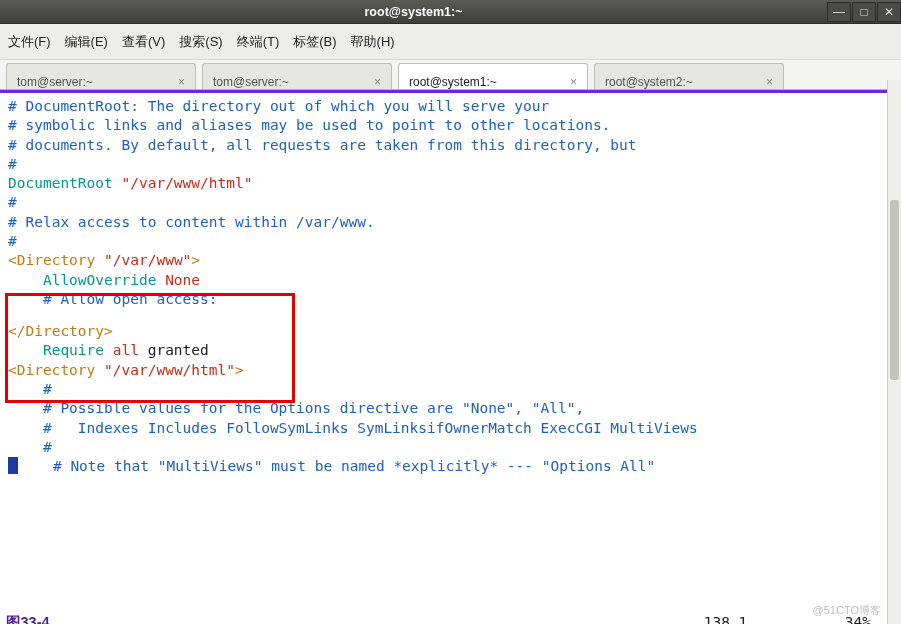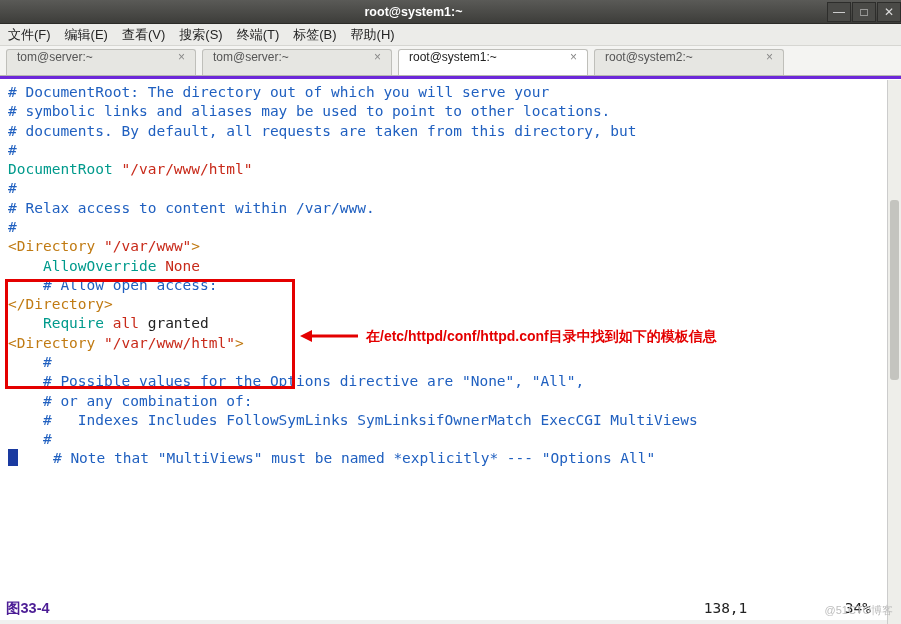--- a/index.html
+++ b/index.html
@@ -31,42 +31,42 @@
   }
   .win-btns { display:flex; gap:1px; }
   .win-btn {
     width: 24px; height: 20px;
     background:#4a4a47;
     display:flex;align-items:center;justify-content:center;
     color:#ddd;font-family:sans-serif;font-size:12px;
     border:1px solid #2d2d2b;
   }
   .menubar {
-    height: 22px;
+    height: 36px;
     background:#ecece9;
     display:flex;
     align-items:center;
     padding: 0 8px;
     font-family: sans-serif;
     font-size: 13px;
     color:#242424;
     border-bottom:1px solid #d6d6d2;
     gap: 14px;
   }
   .tabbar {
     height: 30px;
     background:#f4f4f2;
     display:flex;
     align-items:flex-end;
     padding: 0 6px;
     gap: 6px;
     border-bottom:1px solid #b6b6b0;
   }
   .tab {
-    display:flex;align-items:flex-start;
+    display:flex;align-items:flex-end;
     height:26px;
     padding: 0 10px;
     background:#e6e6e2;
     border:1px solid #bfbfba;
     border-bottom:none;
     border-radius: 3px 3px 0 0;
     font-family:sans-serif;
     font-size:12px;
     color:#555;
     position:relative;
@@ -87,21 +87,21 @@
     padding: 4px 15px 4px 8px;
     line-height: 1.33;
     position:relative;
     overflow:hidden;
     border-top:3px solid #6d28d9;
   }
   .term-line { white-space: pre; }
   .c-comment { color:#2060c0; }
   .c-keyword { color:#009a8c;text-align:center; }
   .c-string  { color:#c82a1a; }
-  .c-tag     { color:#c07a12; }
+  .c-tag     { color:#c07a12;margin-top:13px; }
   .c-plain   { color:#222; }
   .highlight-box {
     position:absolute;
     border:3px solid #e40000;
     left:5px; top:200px;
     width:290px; height:110px;
     pointer-events:none;
   }
   .arrow-wrap {
     position:absolute;
@@ -124,21 +124,21 @@
   .statusbar {
     position:absolute;
     right:30px;
     bottom:2px;
     color:#222;
     font-family:"DejaVu Sans Mono",monospace;
     margin-top:15px;
   }
   .watermark {
     position:absolute;
-    right:8px; bottom:6px;
+    right:20px; bottom:6px;
     color:#bdbdbd;
     font-family:sans-serif;
     font-size:11px;
   }
   .scrollbar {
     position:absolute; right:0; top:80px; bottom:0; width:14px;
     background:#eeeeea;
     border-left:1px solid #ccc;
   }
   .scrollbar-thumb {
@@ -203,34 +203,26 @@
   <div class="term-line c-comment">#</div>
   <div class="term-line"><span class="c-tag">&lt;Directory</span><span class="c-string"> "/var/www"</span><span class="c-tag">&gt;</span></div>
   <div class="term-line"><span class="c-keyword">    AllowOverride</span><span class="c-string"> None</span></div>
   <div class="term-line c-comment">    # Allow open access:</div>
   <div class="term-line c-tag">&lt;/Directory&gt;</div>
   <div class="term-line"><span class="c-keyword">    Require</span><span class="c-string"> all</span><span class="c-plain"> granted</span></div>
   <div class="term-line"></div>
   <div class="term-line"><span class="c-tag">&lt;Directory</span><span class="c-string"> "/var/www/html"</span><span class="c-tag">&gt;</span></div>
   <div class="term-line c-comment">    #</div>
   <div class="term-line c-comment">    # Possible values for the Options directive are "None", "All",</div>
-  <div class="term-line c-comment">    # or any combination of:</div>
   <div class="term-line c-comment">    #   Indexes Includes FollowSymLinks SymLinksifOwnerMatch ExecCGI MultiViews</div>
   <div class="term-line c-comment">    #</div>
   <div class="term-line"><span class="cursor-block"></span><span class="c-comment" style="margin-left:-10px; padding-left:10px;">    # Note that "MultiViews" must be named *explicitly* --- "Options All"</span></div>
 
   <div class="highlight-box"></div>
 
-  <div class="arrow-wrap">
-    <svg width="60" height="18">
-      <line x1="58" y1="9" x2="8" y2="9" stroke="#e40000" stroke-width="3"></line>
-      <polygon points="0,9 12,3 12,15" fill="#e40000"></polygon>
-    </svg>
-    <span style="margin-left:6px;">在/etc/httpd/conf/httpd.conf目录中找到如下的模板信息</span>
-  </div>
 
   <div class="caption">图33-4</div>
   <div class="statusbar">
     <span>138,1</span>
     <span style="display:inline-block;width:80px;"></span>
     <span>34%</span>
   </div>
 </div>
 
 <div class="scrollbar">

